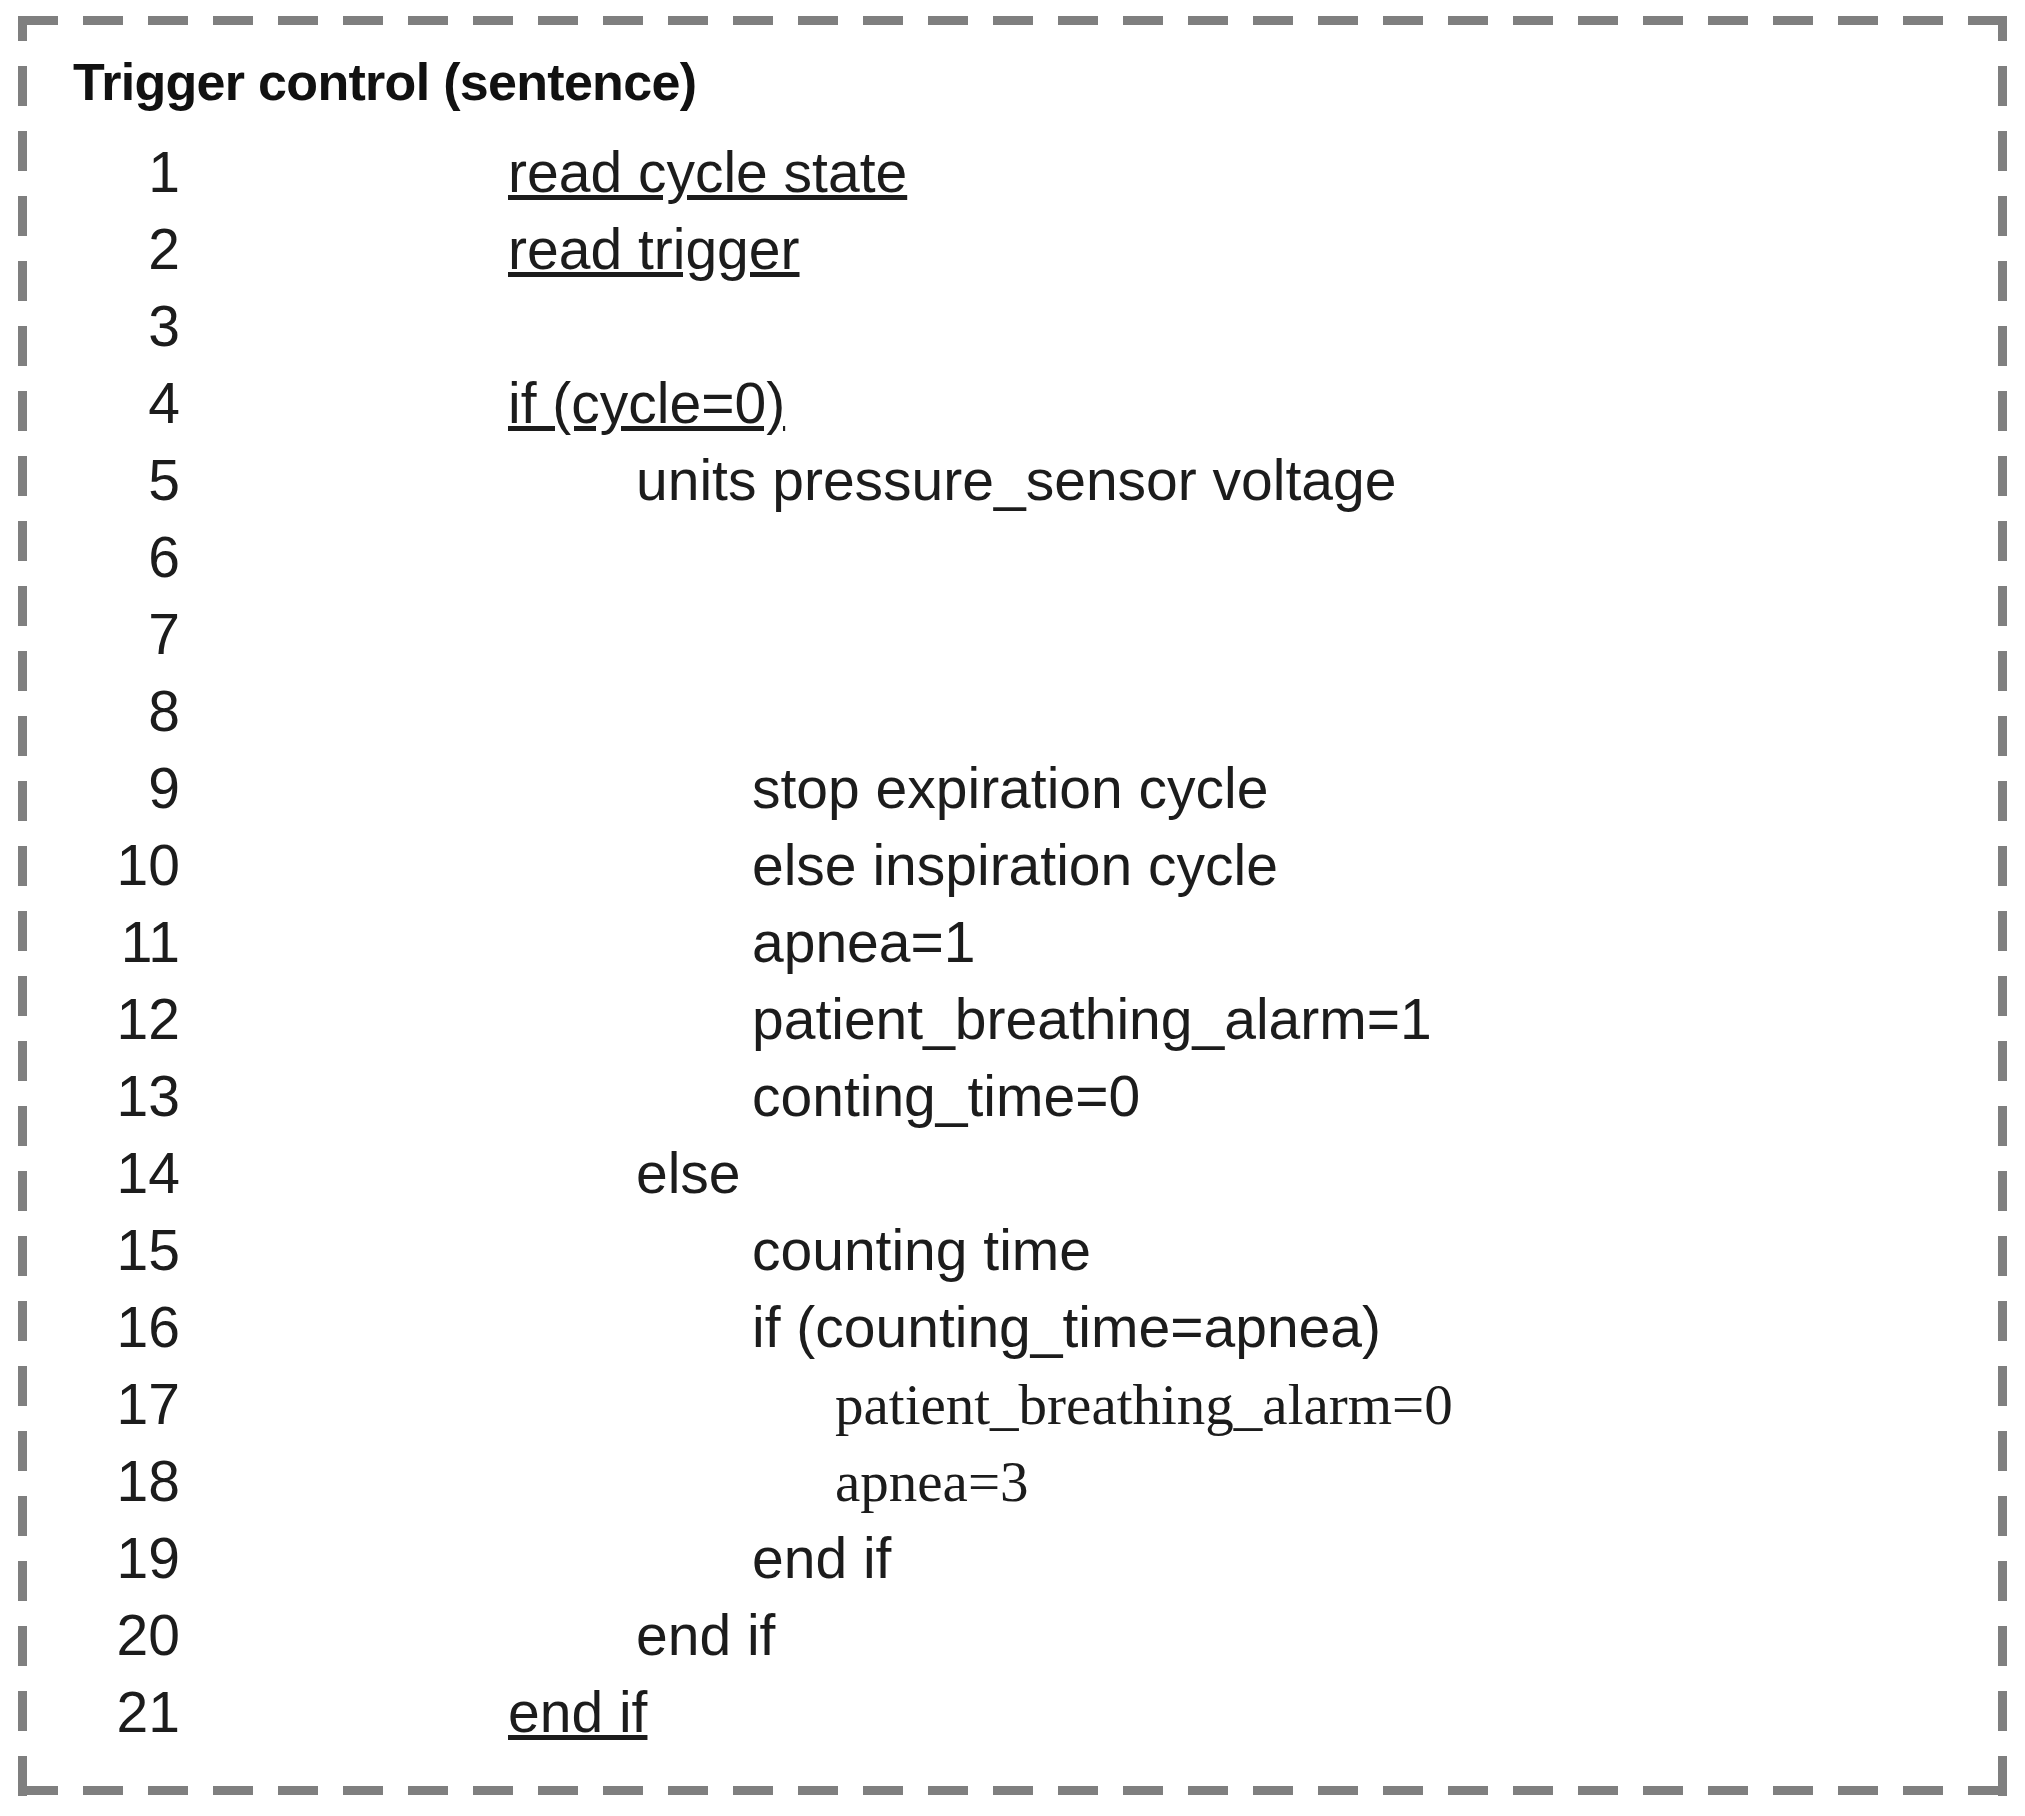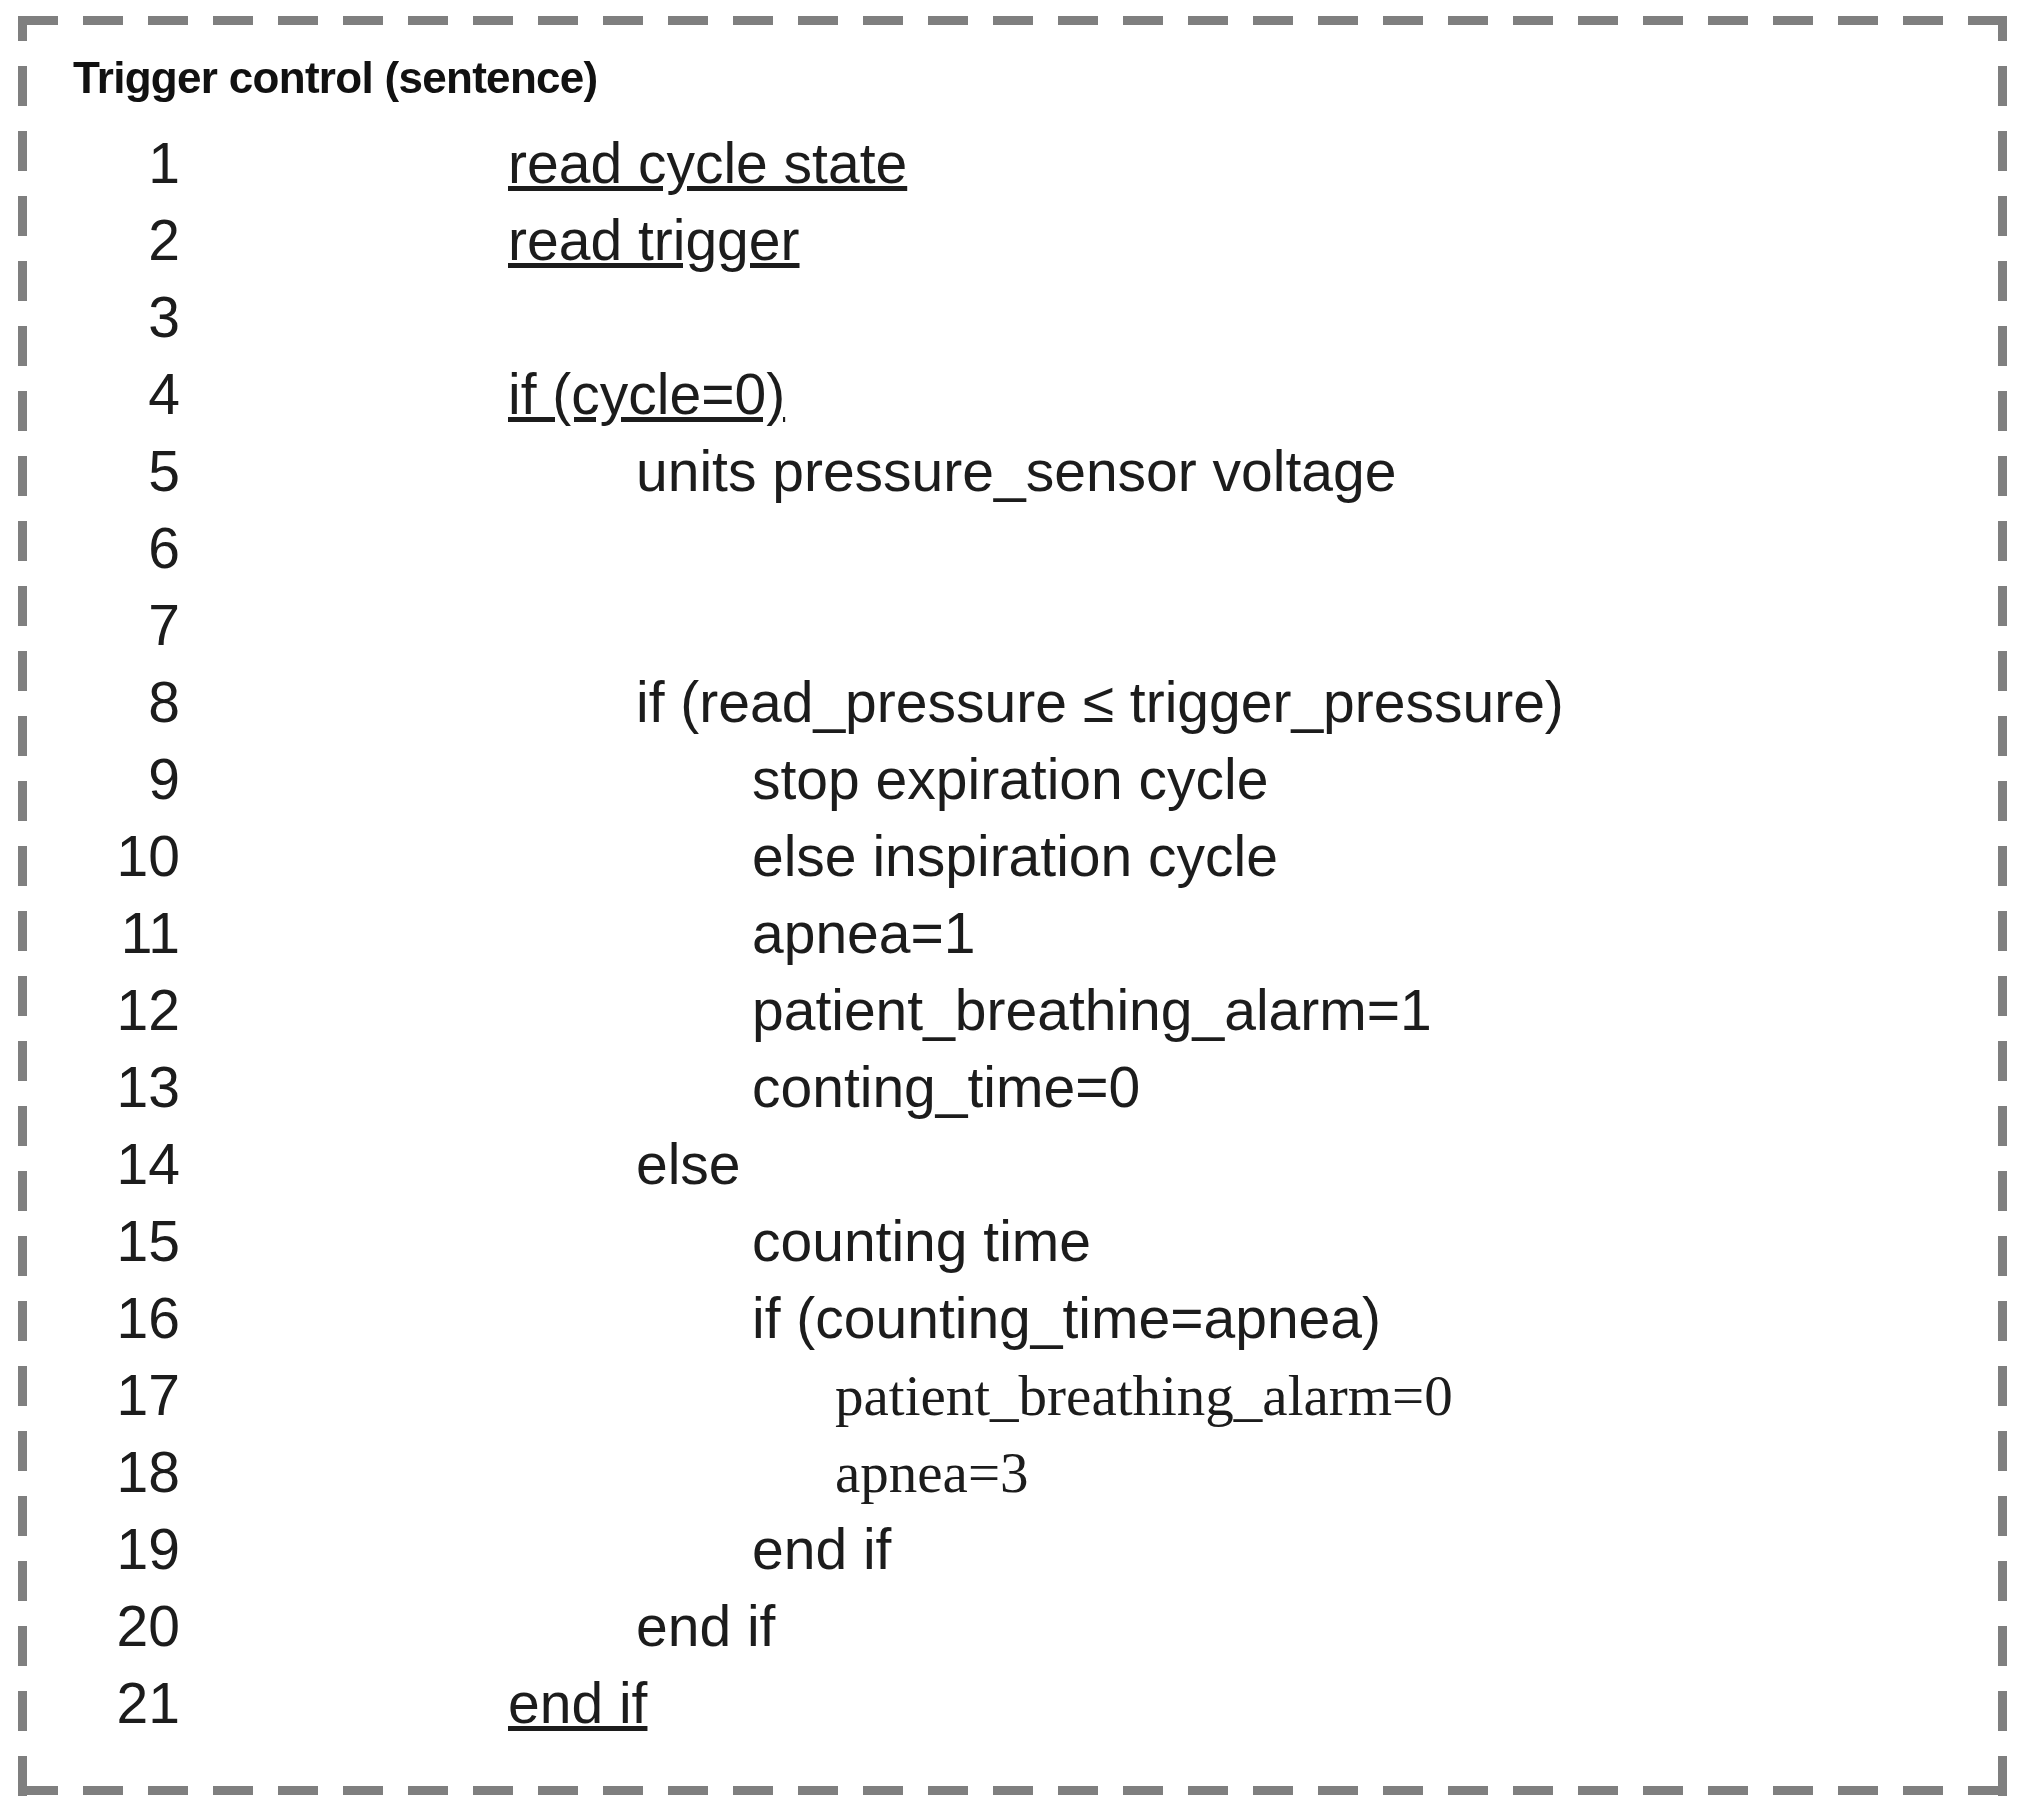--- a/index.html
+++ b/index.html
@@ -20,21 +20,21 @@
     box-sizing: border-box;
     background:
       repeating-linear-gradient(90deg, #7f7f7f 0 40px, transparent 40px 65px) left top / 100% 9.4px no-repeat,
       repeating-linear-gradient(90deg, #7f7f7f 0 40px, transparent 40px 65px) left bottom / 100% 9.4px no-repeat,
       repeating-linear-gradient(0deg, #7f7f7f 0 40px, transparent 40px 65px) left top / 9.4px 100% no-repeat,
       repeating-linear-gradient(0deg, #7f7f7f 0 40px, transparent 40px 65px) right top / 9.4px 100% no-repeat;
     padding: 38px 36px 36px 55px;
     color: #1c1c1c;
   }
   .title {
-    font-size: 44px;
+    font-size: 52px;
     font-weight: 700;
     line-height: 1.1;
     color: #111111;
     margin-bottom: 23px;
     letter-spacing: -0.7px;
   }
   .lines { display: block; }
   .code-line {
     display: flex;
     align-items: baseline;
@@ -86,21 +86,20 @@
   <div class="code-line">
     <span class="line-num">6</span>
   </div>
 
   <div class="code-line">
     <span class="line-num">7</span>
   </div>
 
   <div class="code-line">
     <span class="line-num">8</span>
-    <span class="line-text ind-2">if (read_pressure ≤ trigger_pressure)</span>
   </div>
 
   <div class="code-line">
     <span class="line-num">9</span>
     <span class="line-text ind-3">stop expiration cycle</span>
   </div>
 
   <div class="code-line">
     <span class="line-num">10</span>
     <span class="line-text ind-3">else inspiration cycle</span>

